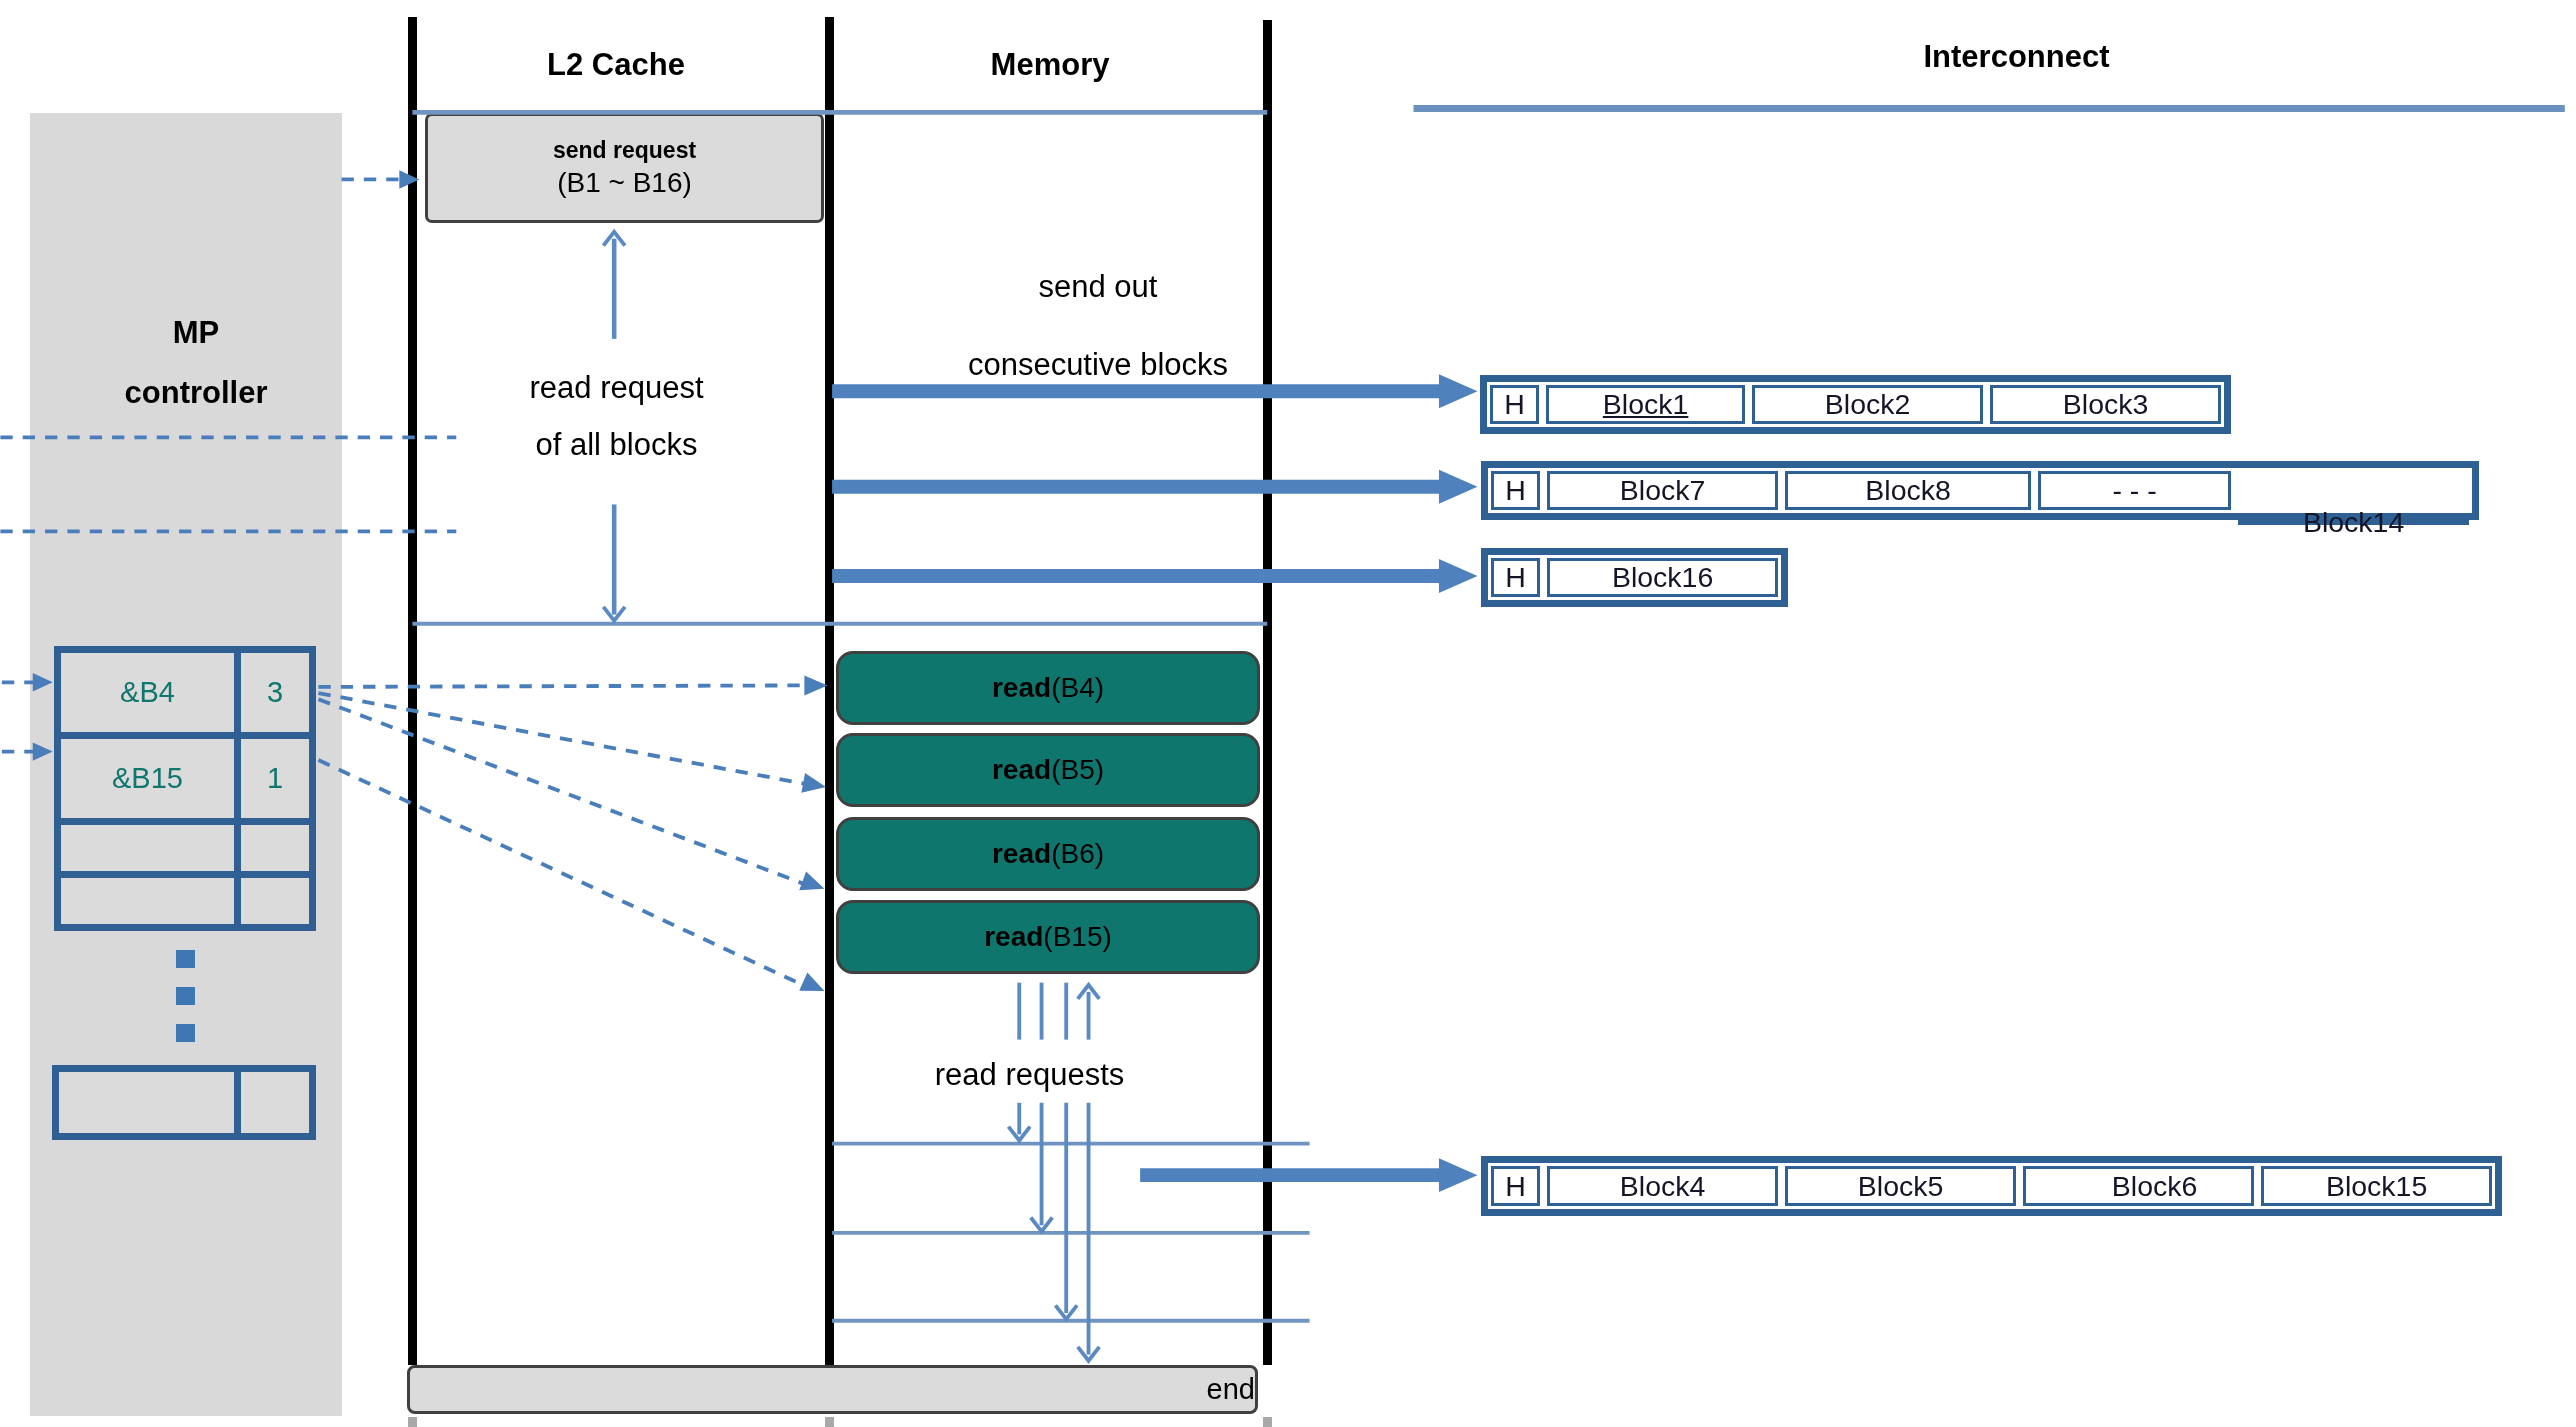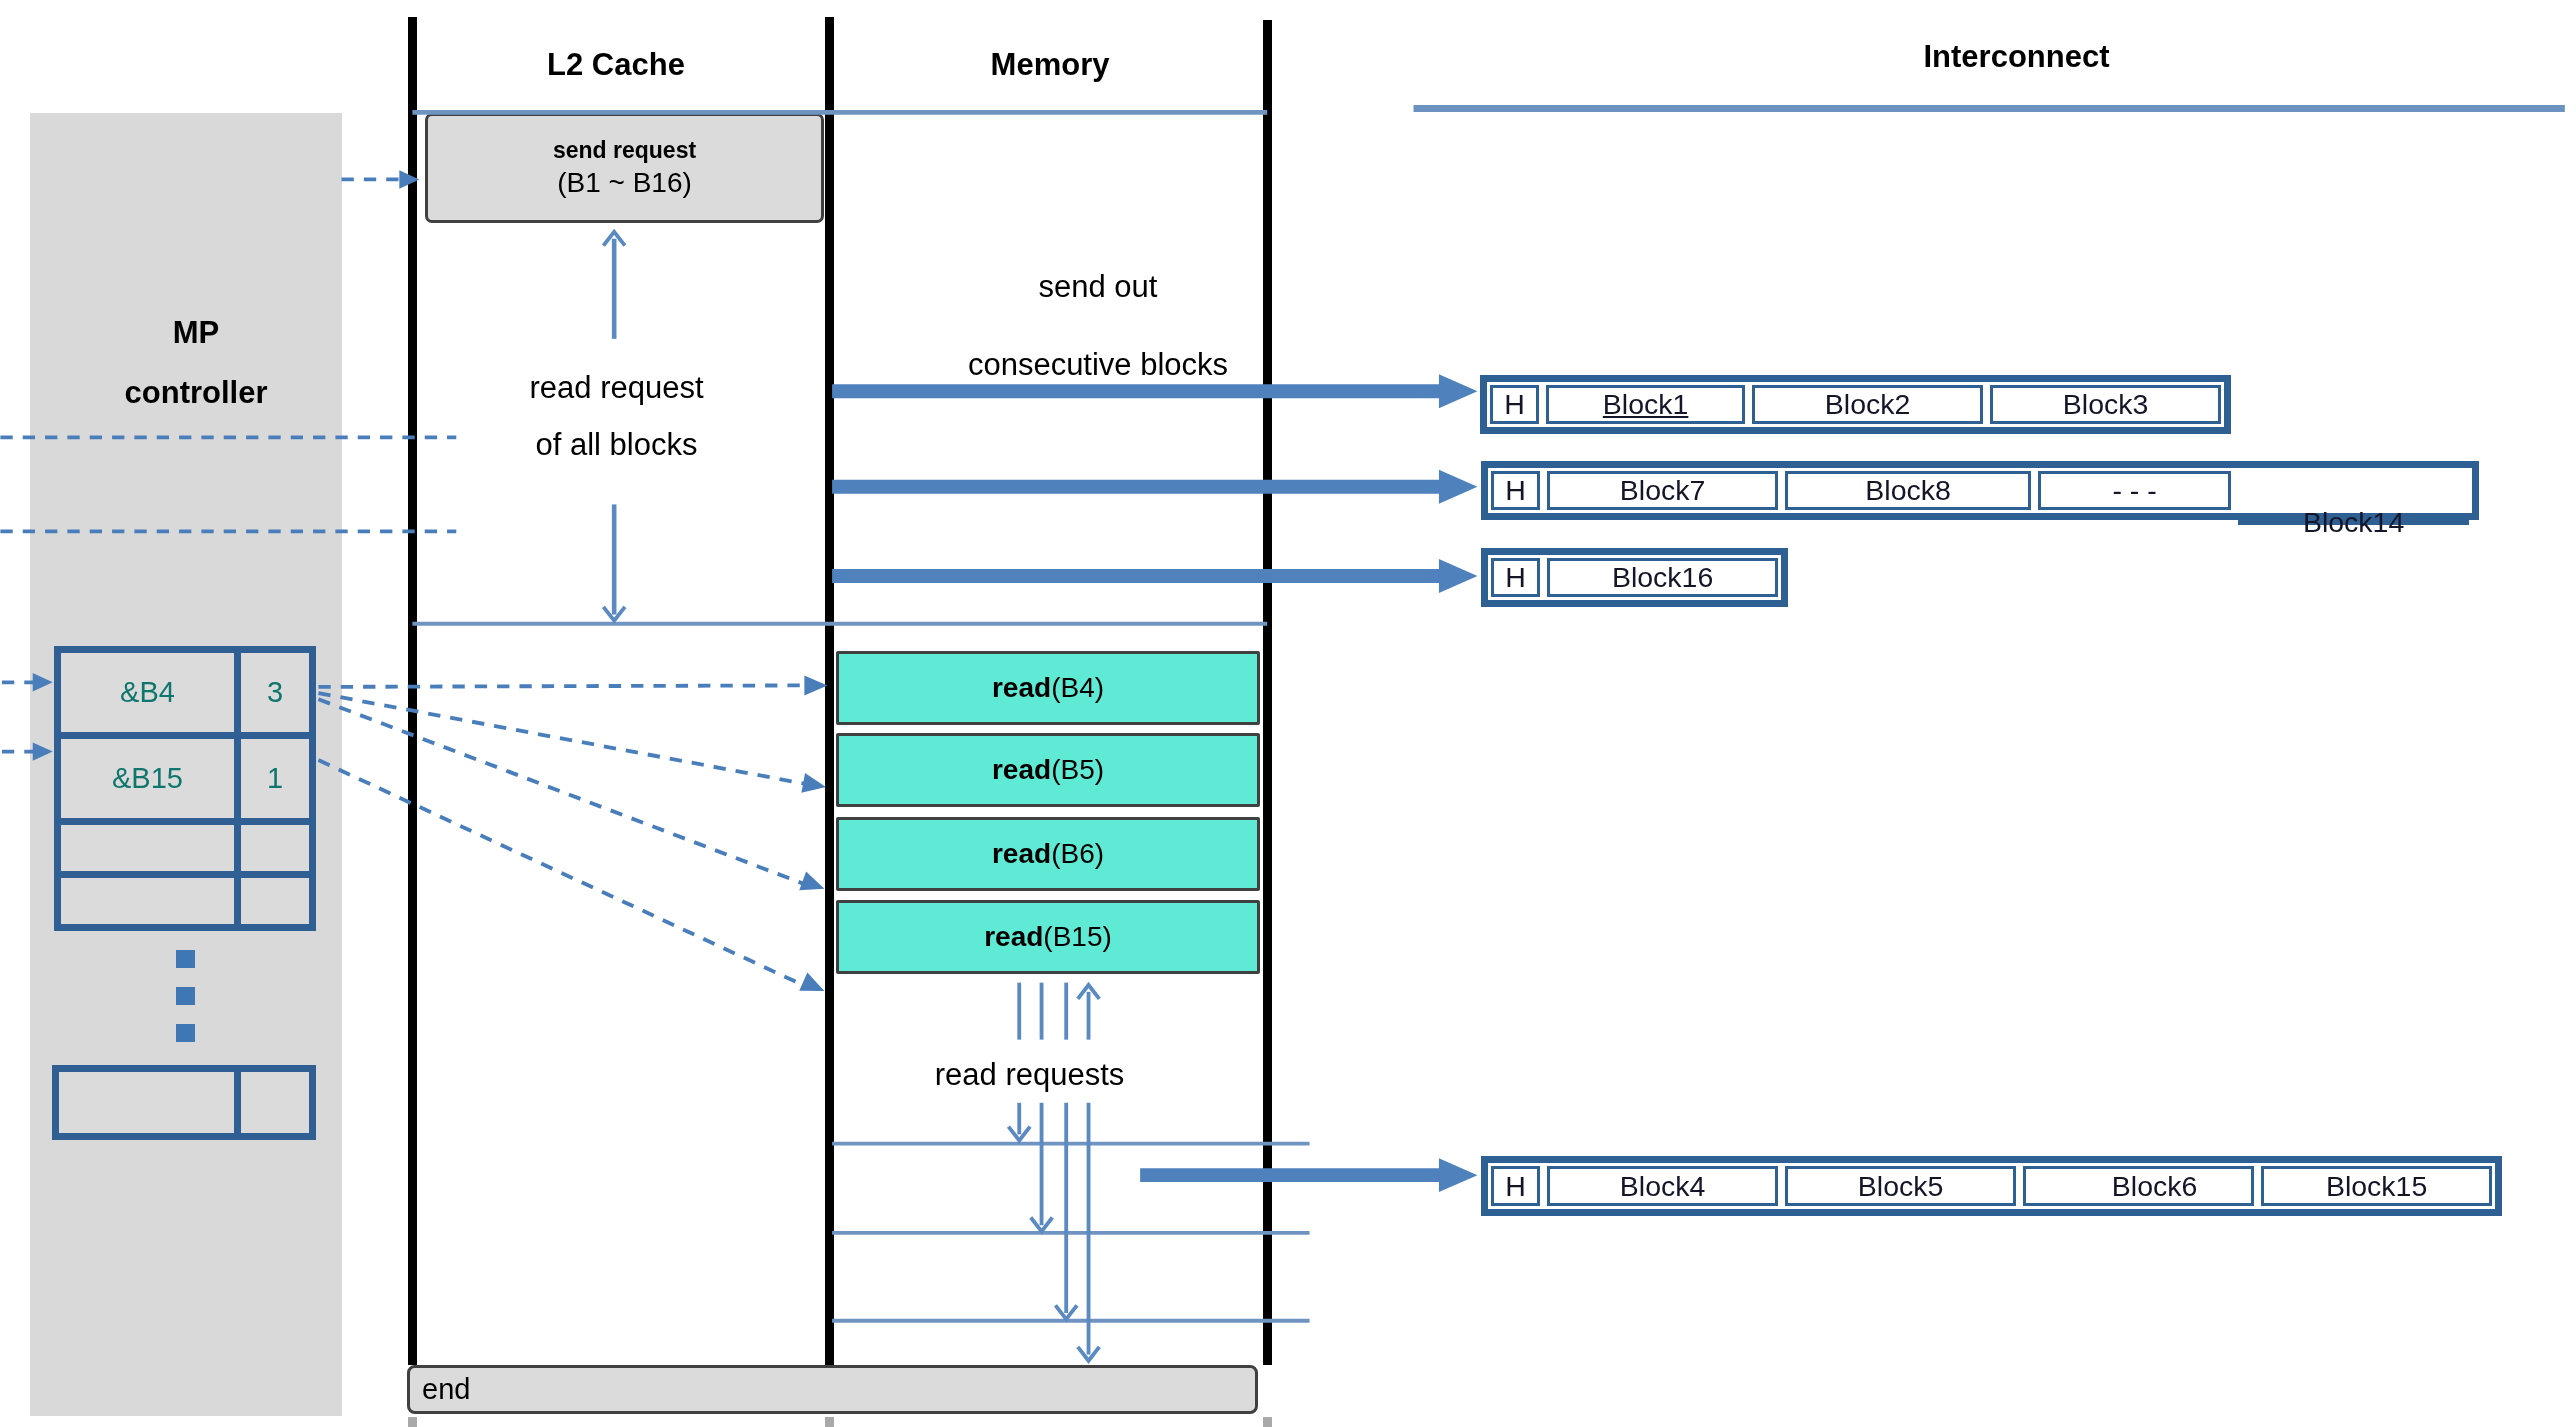--- a/index.html
+++ b/index.html
@@ -14,27 +14,27 @@
   .blackline{position:absolute;width:8.5px;background:#000;}
   .stub{position:absolute;width:8.5px;height:10.8px;background:#a9a9a9;}
   .mp-panel{position:absolute;background:#d9d9d9;}
   .graybox{
     position:absolute;background:#dbdbdb;border:3.1px solid #404040;border-radius:7px;
     display:flex;flex-direction:column;align-items:center;justify-content:center;box-sizing:border-box;
   }
   .graybox .l1{font-weight:bold;font-size:23px;line-height:1.25;}
   .graybox .l2{font-size:28px;line-height:1.25;}
   .read-box{
-    position:absolute;background:#5eead4;border:3.1px solid #404040;border-radius:2px;
+    position:absolute;background:#0f766e;border:3.1px solid #404040;border-radius:17px;
     display:flex;align-items:center;justify-content:center;box-sizing:border-box;font-size:28px;
   }
   .read-box .op{font-weight:bold;}
   .end-box{
     position:absolute;background:#dbdbdb;border:3.1px solid #404040;border-radius:7.7px;
-    display:flex;align-items:center;justify-content:flex-start;box-sizing:border-box;font-size:29px;padding-left:12px;
+    display:flex;align-items:center;justify-content:flex-end;box-sizing:border-box;font-size:29px;
   }
   .mp-table{
     position:absolute;display:grid;grid-template-columns:1fr 68px;
     background:#2f5f93;border:7px solid #2f5f93;grid-gap:7px;box-sizing:border-box;
   }
   .mp-table .cell{
     background:#dbdbdb;display:flex;align-items:center;justify-content:center;
     font-size:29px;color:#0f766e;
   }
   .dot{position:absolute;width:19px;height:17.7px;background:#3f76b4;}

